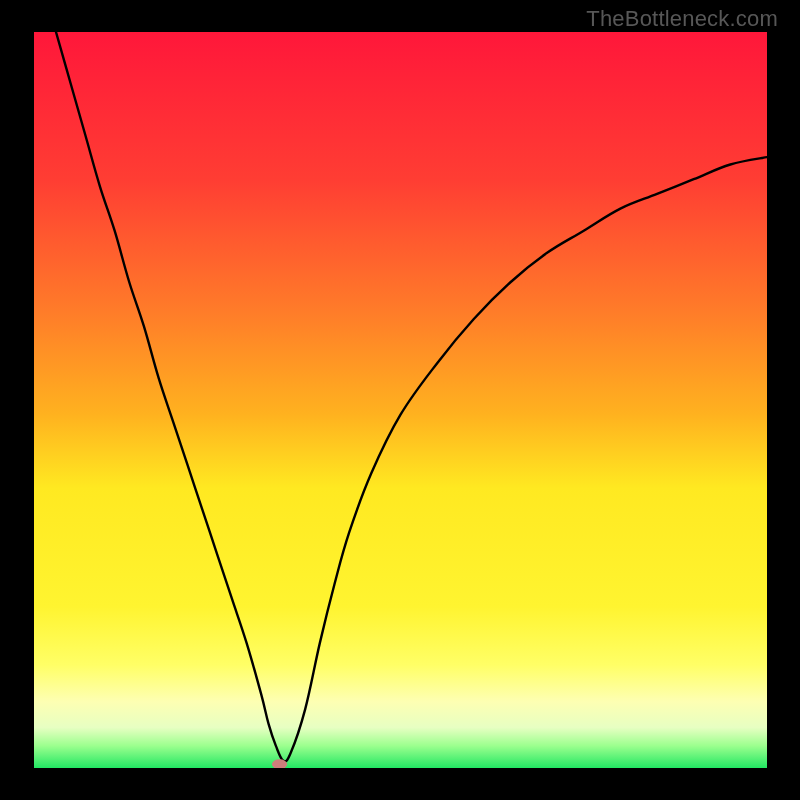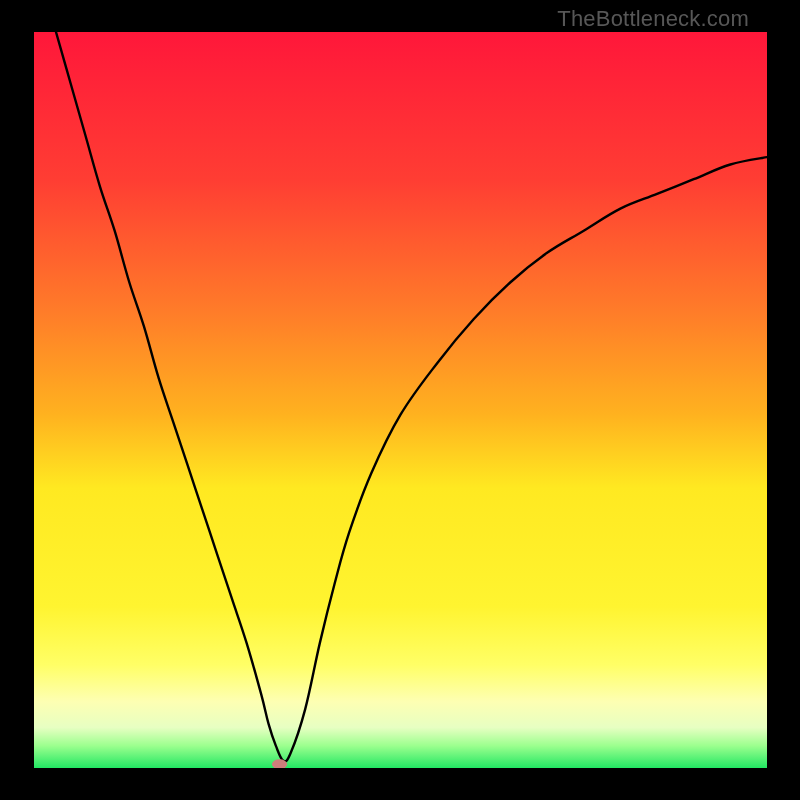--- a/index.html
+++ b/index.html
@@ -31,21 +31,21 @@
     position: absolute;
     inset: 0;
   }
   .curve {
     position: absolute;
     inset: 0;
   }
   .watermark {
     position: absolute;
     top: 6px;
-    right: 51px;
+    right: 22px;
     color: #575757;
     font-size: 22px;
     font-weight: 500;
     letter-spacing: 0.2px;
   }
 </style>
 </head>
 <body>
 
 <div class="frame">

